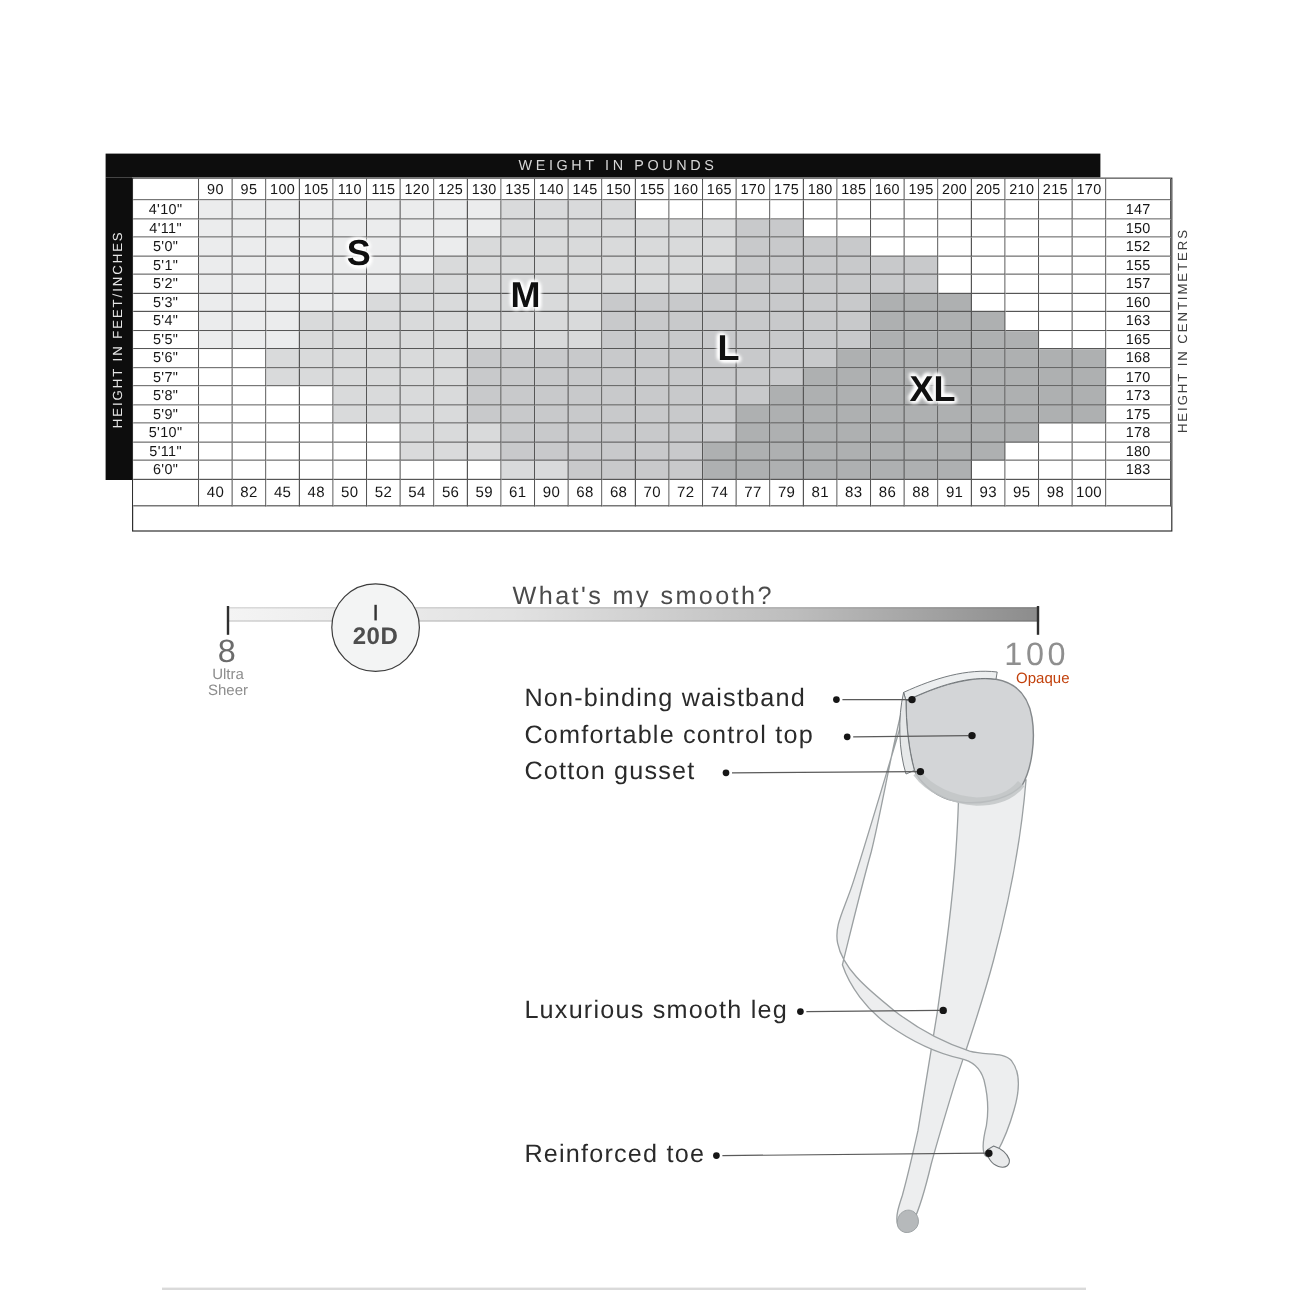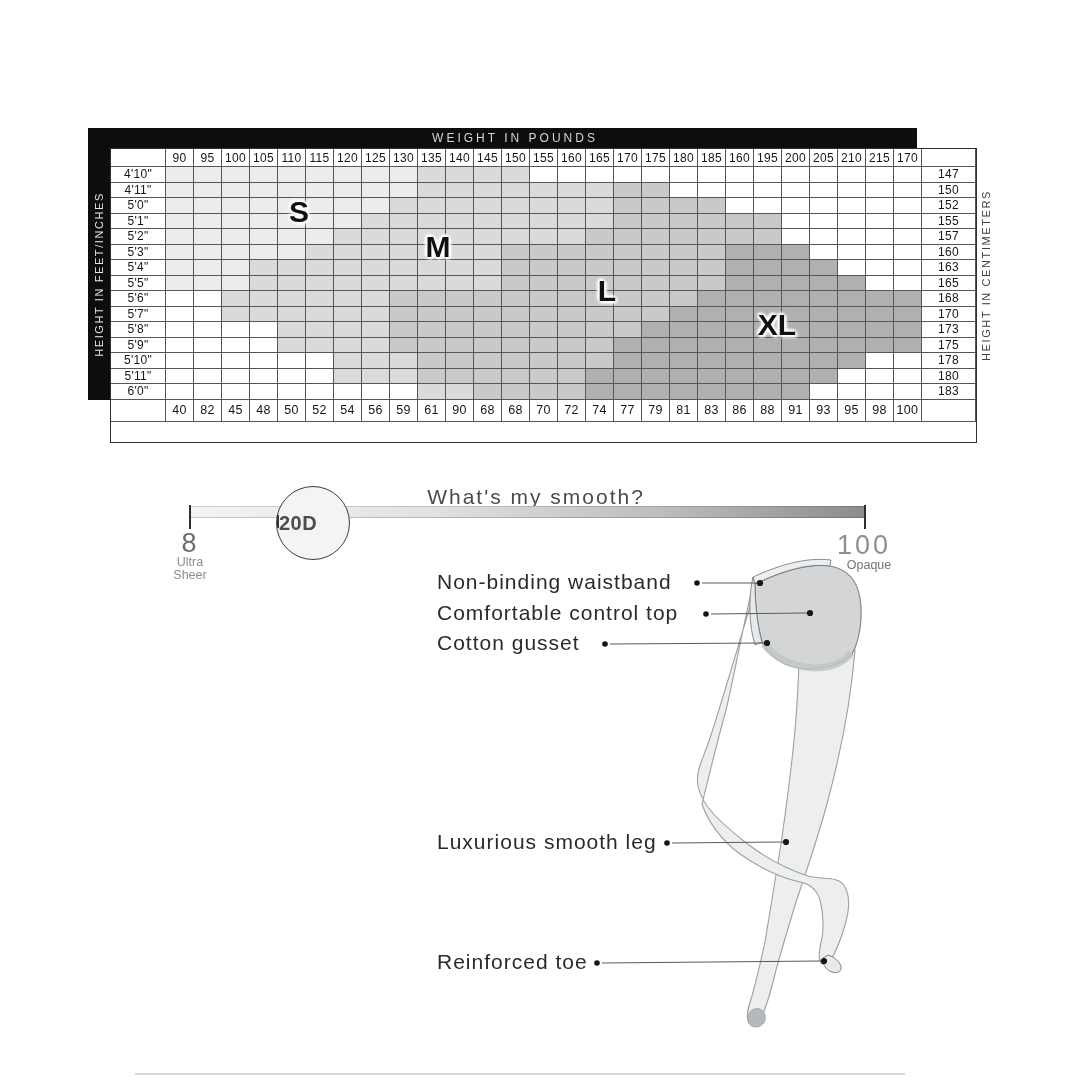--- a/index.html
+++ b/index.html
@@ -31,29 +31,29 @@
     text-shadow:-2px 0 3px #fff,2px 0 3px #fff,0 -2px 3px #fff,0 2px 3px #fff,-2px -2px 3px #fff,2px 2px 3px #fff;}
   
   .denier-title{position:absolute;left:536px;top:485px;transform:translateX(-50%);font-size:21px;
     color:#4b4b4b;letter-spacing:2px;white-space:nowrap;}
   .denier-bar{position:absolute;left:190px;top:506px;width:676px;height:12px;
     background:linear-gradient(to right,#f4f4f4,#e2e2e2 35%,#bdbdbd 70%,#8c8c8c);
     border-top:1px solid rgba(0,0,0,.14);border-bottom:1px solid rgba(0,0,0,.18);box-sizing:border-box;}
   .denier-tick{position:absolute;width:2px;height:24px;background:#2f2f2f;top:505px;}
   .denier-circle{position:absolute;left:276px;top:486px;width:74px;height:74px;border-radius:50%;
     background:#f3f4f4;border:1.5px solid #3c3c3c;box-sizing:border-box;z-index:5;
-    display:flex;align-items:center;}
+    display:flex;flex-direction:column;align-items:center;justify-content:center;}
   .denier-circle .mark-tick{width:2px;height:13px;background:#333;margin-bottom:3px;}
   .denier-circle .mark-label{font-size:20px;font-weight:700;color:#4d4d4d;letter-spacing:.5px;}
   .denier-min{position:absolute;left:189px;top:528px;transform:translateX(-50%);font-size:27px;color:#6c6c6c;}
   .denier-min-cap{position:absolute;left:190px;top:556px;transform:translateX(-50%);width:60px;
     text-align:center;font-size:12.5px;line-height:13px;color:#8d8d8d;}
   .denier-max{position:absolute;left:864px;top:530px;transform:translateX(-50%);font-size:27px;
     letter-spacing:3px;color:#8f8f8f;}
-  .denier-max-cap{position:absolute;left:869px;top:558px;transform:translateX(-50%);font-size:12.5px;color:#737373;}
+  .denier-max-cap{position:absolute;left:869px;top:558px;transform:translateX(-50%);font-size:12.5px;color:#c2410c;}
   
   .feature-label{position:absolute;left:437px;font-size:21px;letter-spacing:1px;color:#2a2a2a;
     white-space:nowrap;z-index:6;}
   #callout-overlay{position:absolute;left:0;top:0;z-index:4;pointer-events:none;}
   #tights-svg{position:absolute;left:690px;top:550px;z-index:1;}
   .bottom-line{position:absolute;left:135px;top:1073px;width:770px;height:2px;background:#dadada;}
 </style>
 </head>
 <body>
 

